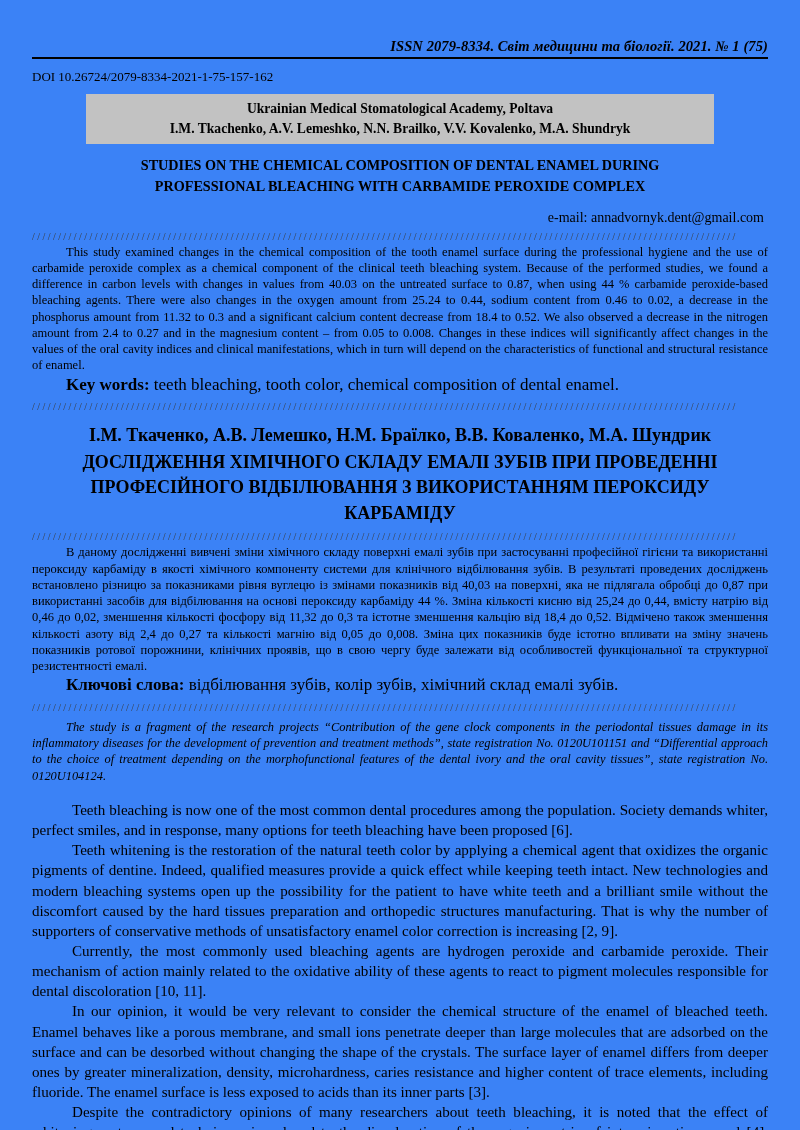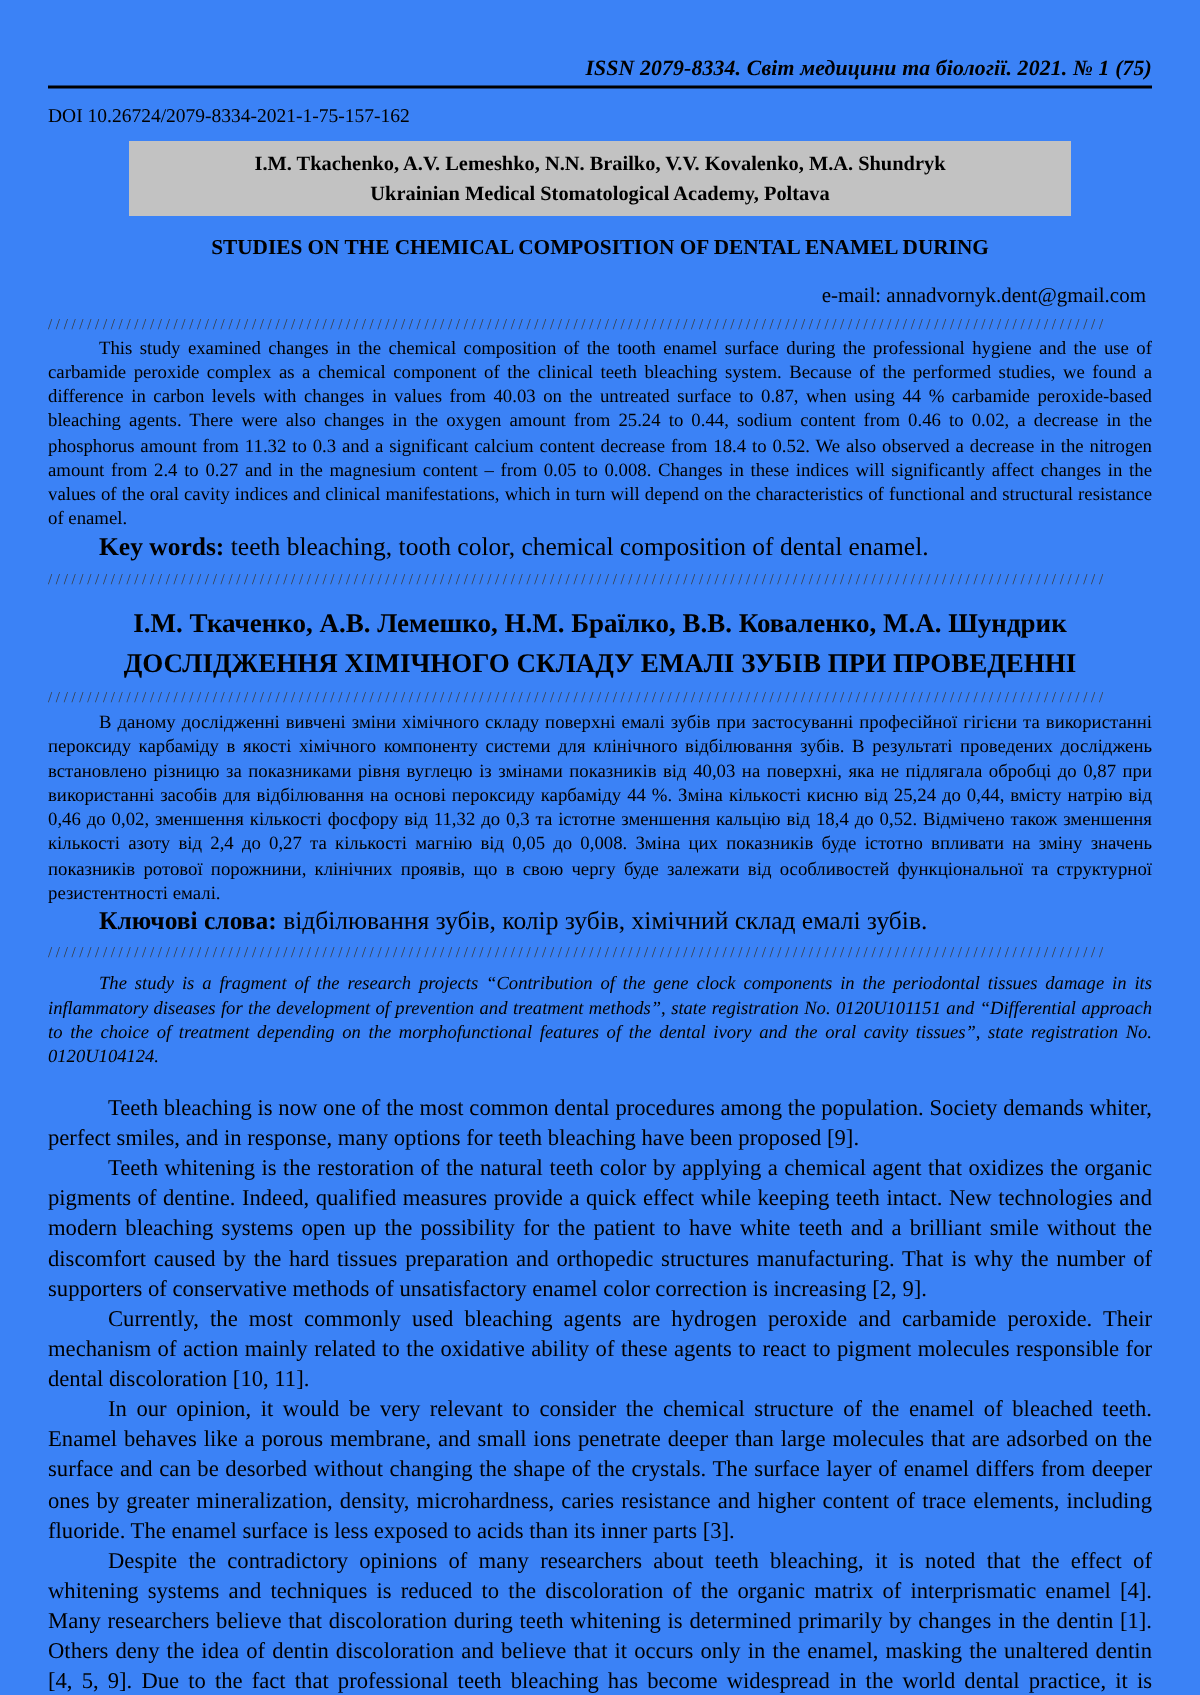--- a/index.html
+++ b/index.html
@@ -171,53 +171,55 @@
 <div class="page">
 
   <div class="runhead">ISSN 2079-8334. Світ медицини та біології. 2021. № 1 (75)</div>
   <div class="runhead-rule"></div>
 
   <div class="ids">
     <div>DOI 10.26724/2079-8334-2021-1-75-157-162</div>
   </div>
 
   <div class="authors-band">
+    <div>Ukrainian Medical Stomatological Academy, Poltava</div>
     <div>I.M. Tkachenko, A.V. Lemeshko, N.N. Brailko, V.V. Kovalenko, M.A. Shundryk</div>
-    <div>Ukrainian Medical Stomatological Academy, Poltava</div>
   </div>
 
   <div class="title-en">
     <div>STUDIES ON THE CHEMICAL COMPOSITION OF DENTAL ENAMEL DURING</div>
+    <div>PROFESSIONAL BLEACHING WITH CARBAMIDE PEROXIDE COMPLEX</div>
   </div>
 
   <div class="email">e-mail: annadvornyk.dent@gmail.com</div>
 
   <div class="slash-rule">///////////////////////////////////////////////////////////////////////////////////////////////////////////////////////////////////////</div>
 
   <p class="abstract">This study examined changes in the chemical composition of the tooth enamel surface during the professional hygiene and the use of carbamide peroxide complex as a chemical component of the clinical teeth bleaching system. Because of the performed studies, we found a difference in carbon levels with changes in values from 40.03 on the untreated surface to 0.87, when using 44 % carbamide peroxide-based bleaching agents. There were also changes in the oxygen amount from 25.24 to 0.44, sodium content from 0.46 to 0.02, a decrease in the phosphorus amount from 11.32 to 0.3 and a significant calcium content decrease from 18.4 to 0.52. We also observed a decrease in the nitrogen amount from 2.4 to 0.27 and in the magnesium content – from 0.05 to 0.008. Changes in these indices will significantly affect changes in the values of the oral cavity indices and clinical manifestations, which in turn will depend on the characteristics of functional and structural resistance of enamel.</p>
   <p class="keywords"><b>Key words:</b><span> teeth bleaching, tooth color, chemical composition of dental enamel.</span></p>
 
   <div class="slash-rule">///////////////////////////////////////////////////////////////////////////////////////////////////////////////////////////////////////</div>
 
   <div class="authors-ua">І.М. Ткаченко, А.В. Лемешко, Н.М. Браїлко, В.В. Коваленко, М.А. Шундрик</div>
   <div class="title-ua">
     <div>ДОСЛІДЖЕННЯ ХІМІЧНОГО СКЛАДУ ЕМАЛІ ЗУБІВ ПРИ ПРОВЕДЕННІ</div>
+    <div>ПРОФЕСІЙНОГО ВІДБІЛЮВАННЯ З ВИКОРИСТАННЯМ ПЕРОКСИДУ КАРБАМІДУ</div>
   </div>
 
   <div class="slash-rule">///////////////////////////////////////////////////////////////////////////////////////////////////////////////////////////////////////</div>
 
   <p class="abstract">В даному дослідженні вивчені зміни хімічного складу поверхні емалі зубів при застосуванні професійної гігієни та використанні пероксиду карбаміду в якості хімічного компоненту системи для клінічного відбілювання зубів. В результаті проведених досліджень встановлено різницю за показниками рівня вуглецю із змінами показників від 40,03 на поверхні, яка не підлягала обробці до 0,87 при використанні засобів для відбілювання на основі пероксиду карбаміду 44 %. Зміна кількості кисню від 25,24 до 0,44, вмісту натрію від 0,46 до 0,02, зменшення кількості фосфору від 11,32 до 0,3 та істотне зменшення кальцію від 18,4 до 0,52. Відмічено також зменшення кількості азоту від 2,4 до 0,27 та кількості магнію від 0,05 до 0,008. Зміна цих показників буде істотно впливати на зміну значень показників ротової порожнини, клінічних проявів, що в свою чергу буде залежати від особливостей функціональної та структурної резистентності емалі.</p>
   <p class="keywords"><b>Ключові слова:</b><span> відбілювання зубів, колір зубів, хімічний склад емалі зубів.</span></p>
 
   <div class="slash-rule">///////////////////////////////////////////////////////////////////////////////////////////////////////////////////////////////////////</div>
 
   <p class="funding">The study is a fragment of the research projects “Contribution of the gene clock components in the periodontal tissues damage in its inflammatory diseases for the development of prevention and treatment methods”, state registration No. 0120U101151 and “Differential approach to the choice of treatment depending on the morphofunctional features of the dental ivory and the oral cavity tissues”, state registration No. 0120U104124.</p>
 
   <div class="body-wrap">
-    <p class="body-text">Teeth bleaching is now one of the most common dental procedures among the population. Society demands whiter, perfect smiles, and in response, many options for teeth bleaching have been proposed [9].</p>
+    <p class="body-text">Teeth bleaching is now one of the most common dental procedures among the population. Society demands whiter, perfect smiles, and in response, many options for teeth bleaching have been proposed [6].</p>
     <p class="body-text">Teeth whitening is the restoration of the natural teeth color by applying a chemical agent that oxidizes the organic pigments of dentine. Indeed, qualified measures provide a quick effect while keeping teeth intact. New technologies and modern bleaching systems open up the possibility for the patient to have white teeth and a brilliant smile without the discomfort caused by the hard tissues preparation and orthopedic structures manufacturing. That is why the number of supporters of conservative methods of unsatisfactory enamel color correction is increasing [2, 9].</p>
     <p class="body-text">Currently, the most commonly used bleaching agents are hydrogen peroxide and carbamide peroxide. Their mechanism of action mainly related to the oxidative ability of these agents to react to pigment molecules responsible for dental discoloration [10, 11].</p>
     <p class="body-text">In our opinion, it would be very relevant to consider the chemical structure of the enamel of bleached teeth. Enamel behaves like a porous membrane, and small ions penetrate deeper than large molecules that are adsorbed on the surface and can be desorbed without changing the shape of the crystals. The surface layer of enamel differs from deeper ones by greater mineralization, density, microhardness, caries resistance and higher content of trace elements, including fluoride. The enamel surface is less exposed to acids than its inner parts [3].</p>
     <p class="body-text">Despite the contradictory opinions of many researchers about teeth bleaching, it is noted that the effect of whitening systems and techniques is reduced to the discoloration of the organic matrix of interprismatic enamel [4]. Many researchers believe that discoloration during teeth whitening is determined primarily by changes in the dentin [1]. Others deny the idea of dentin discoloration and believe that it occurs only in the enamel, masking the unaltered dentin [4, 5, 9]. Due to the fact that professional teeth bleaching has become widespread in the world dental practice, it is important to have scientifically sound conclusions about its effectiveness and safety, obtained in experimental models in vitro and in vivo [4].</p>
   </div>
 
 
 </div>
 
 </body></html>

